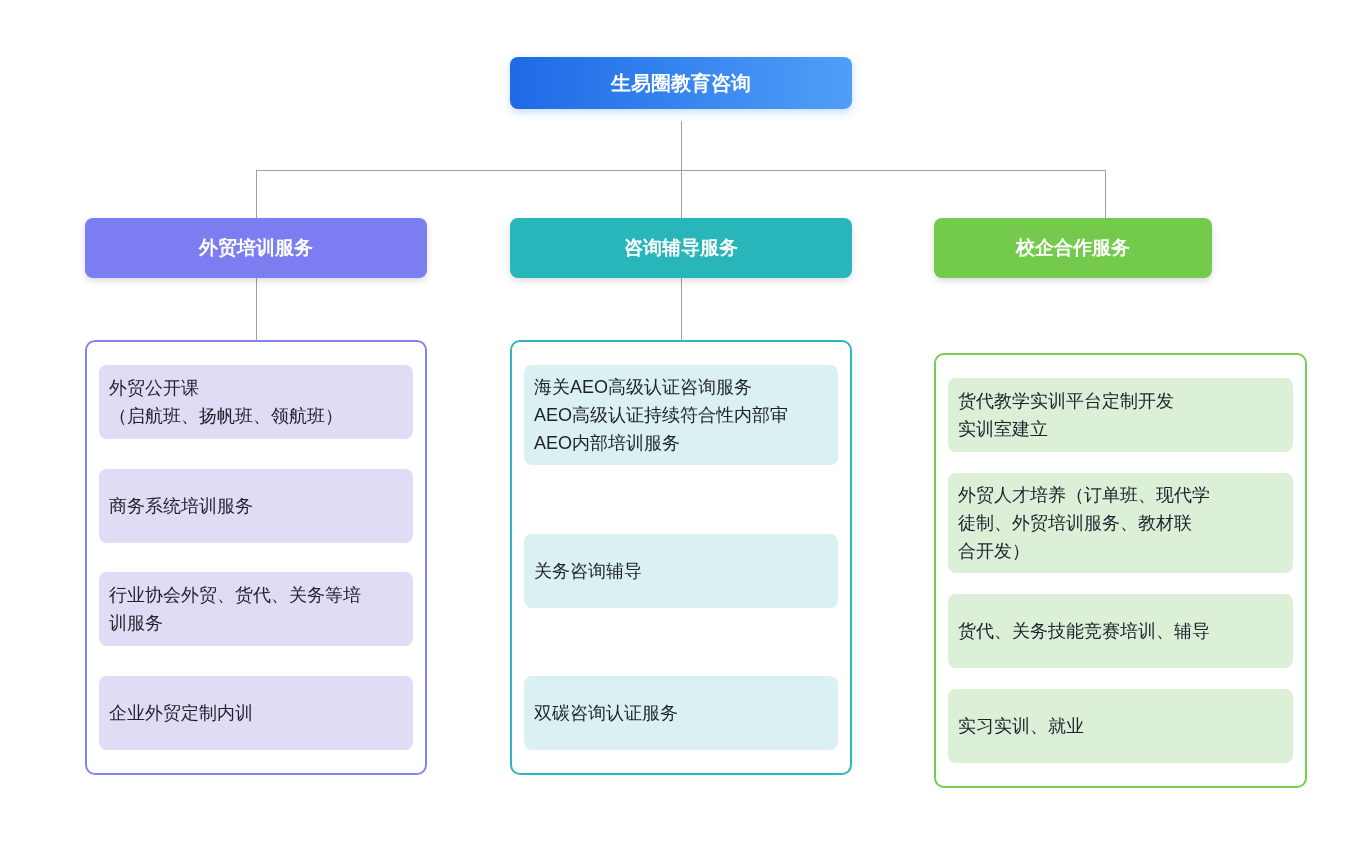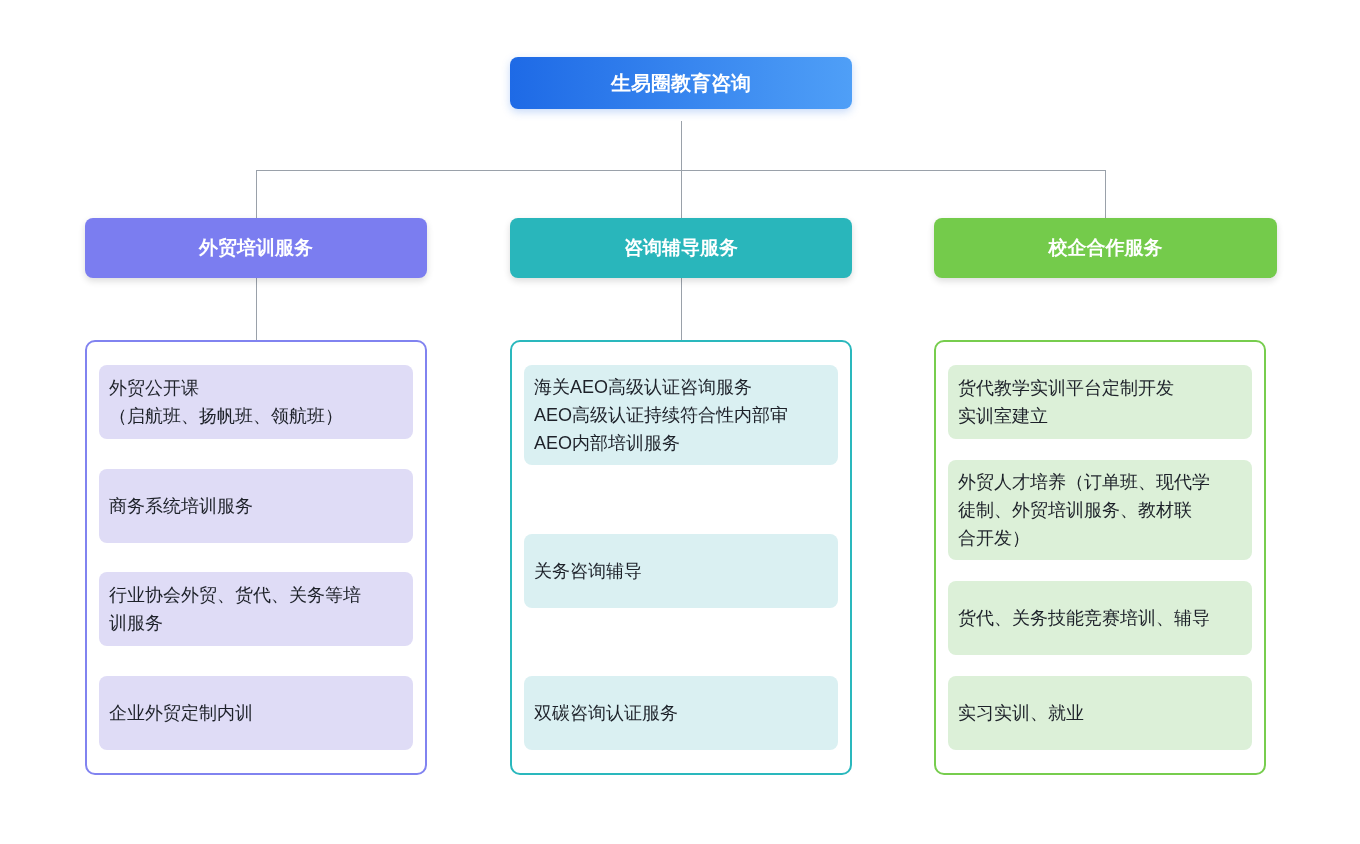--- a/index.html
+++ b/index.html
@@ -43,39 +43,39 @@
     width: 342px; height: 60px;
     border-radius: 8px;
     display: flex; align-items: center; justify-content: center;
     color: #ffffff;
     font-size: 19px;
     font-weight: bold;
     box-shadow: 0 3px 7px rgba(0,0,0,0.14);
   }
   .hdr-purple { left: 85px;  background: #7b7df0; }
   .hdr-teal   { left: 510px; background: #29b6bb; }
-  .hdr-green  { left: 934px; background: #74cb4b; width: 343px; }
+  .hdr-green  { left: 934px; background: #74cb4b; width: 278px; }
 
   
   .branch-group {
     position: absolute;
     top: 340px;
     width: 342px; height: 435px;
     box-sizing: border-box;
     background: #ffffff;
     border-radius: 10px;
     border: 2px solid;
     padding: 23px 12px;
     display: flex;
     flex-direction: column;
     justify-content: space-between;
   }
   .grp-purple { left: 85px;  border-color: #8183f0; }
   .grp-teal   { left: 510px; border-color: #2ab8bd; gap: 20px; }
-  .grp-green  { left: 934px; border-color: #77cd4e; width: 332px; }
+  .grp-green  { left: 934px; border-color: #77cd4e; width: 373px; margin-top: 13px; }
 
   
   .leaf-node {
     box-sizing: border-box;
     min-height: 74px;
     border-radius: 8px;
     padding: 8px 10px;
     display: flex;
     flex-direction: column;
     justify-content: center;

